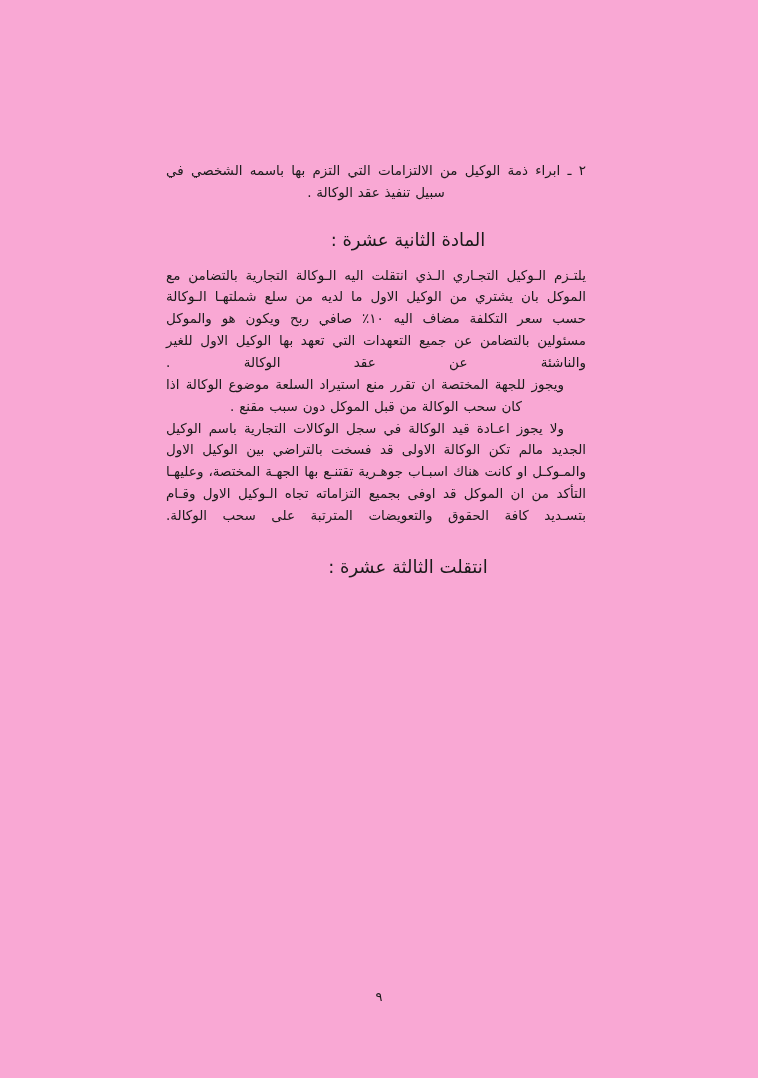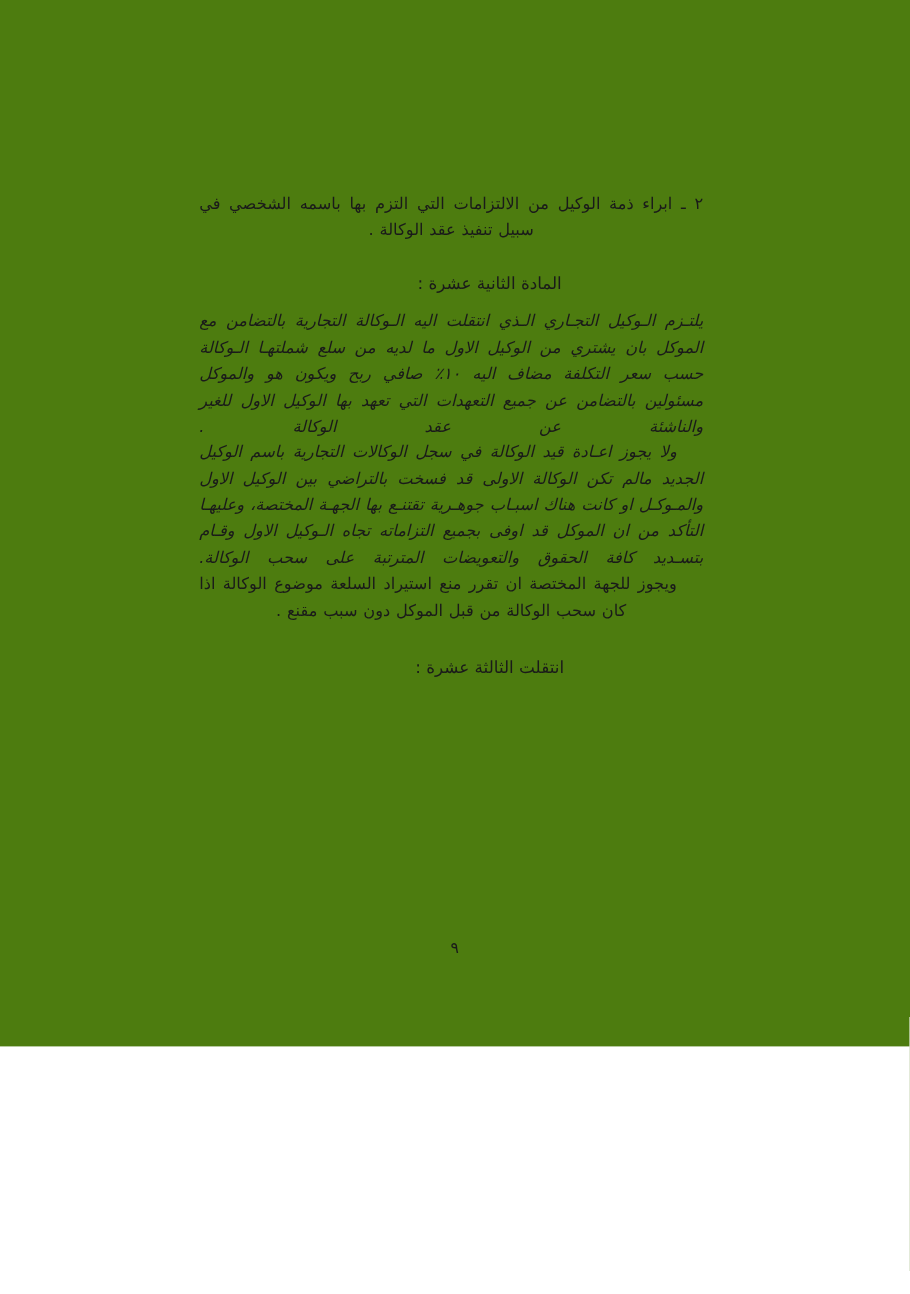--- a/index.html
+++ b/index.html
@@ -11,22 +11,22 @@
     width: 758px;
     height: 1078px;
     position: relative;
     font-family: "DejaVu Sans", sans-serif;
     color: #1a1a1a;
   }
   .page {
     position: absolute;
     top: 0; left: 0;
     width: 758px;
-    height: 872px;
-    background: #4d7c0f;
+    height: 1078px;
+    background: #f9a8d4;
     overflow: hidden;
   }
   .content {
     position: absolute;
     top: 160px;
     right: 172px;
     width: 420px;
     direction: rtl;
     text-align: justify;
     text-align-last: center;
@@ -38,30 +38,29 @@
     text-align: justify;
     text-justify: inter-word;
     word-spacing: 0.5px;
   }
   .para.centered-last {
     text-align-last: center;
   }
   .para.justified {
     text-align: justify;
     text-align-last: justify;
-    font-style: italic;
   }
   .para.indent {
     text-indent: 22px;
   }
   .gap-sm { height: 10px; }
   .gap-md { height: 22px; }
   .gap-lg { height: 26px; }
   .heading {
-    font-size: 14px;
+    font-size: 18px;
     line-height: 1.6;
     text-align: center;
     margin: 0;
     padding-left: 64px;
   }
   .blk {
     margin-bottom: 0;
   }
   .page-number {
     position: absolute;
@@ -90,25 +89,25 @@
       <p class="heading">المادة الثانية عشرة :</p>
     </div>
 
     <div class="gap-sm"></div>
 
     <div class="blk">
       <p class="para justified">يلتـزم الـوكيل التجـاري الـذي انتقلت اليه الـوكالة التجارية بالتضامن مع الموكل بان يشتري من الوكيل الاول ما لديه من سلع شملتهـا الـوكالة حسب سعر التكلفة مضاف اليه ١٠٪ صافي ربح ويكون هو والموكل مسئولين بالتضامن عن جميع التعهدات التي تعهد بها الوكيل الاول للغير والناشئة عن عقد الوكالة .</p>
     </div>
 
     <div class="blk">
-      <p class="para justified indent">ولا يجوز اعـادة قيد الوكالة في سجل الوكالات التجارية باسم الوكيل الجديد مالم تكن الوكالة الاولى قد فسخت بالتراضي بين الوكيل الاول والمـوكـل او كانت هناك اسبـاب جوهـرية تقتنـع بها الجهـة المختصة، وعليهـا التأكد من ان الموكل قد اوفى بجميع التزاماته تجاه الـوكيل الاول وقـام بتسـديد كافة الحقوق والتعويضات المترتبة على سحب الوكالة.</p>
+      <p class="para centered-last indent">ويجوز للجهة المختصة ان تقرر منع استيراد السلعة موضوع الوكالة اذا كان سحب الوكالة من قبل الموكل دون سبب مقنع .</p>
     </div>
 
     <div class="blk">
-      <p class="para centered-last indent">ويجوز للجهة المختصة ان تقرر منع استيراد السلعة موضوع الوكالة اذا كان سحب الوكالة من قبل الموكل دون سبب مقنع .</p>
+      <p class="para justified indent">ولا يجوز اعـادة قيد الوكالة في سجل الوكالات التجارية باسم الوكيل الجديد مالم تكن الوكالة الاولى قد فسخت بالتراضي بين الوكيل الاول والمـوكـل او كانت هناك اسبـاب جوهـرية تقتنـع بها الجهـة المختصة، وعليهـا التأكد من ان الموكل قد اوفى بجميع التزاماته تجاه الـوكيل الاول وقـام بتسـديد كافة الحقوق والتعويضات المترتبة على سحب الوكالة.</p>
     </div>
 
     <div class="gap-lg"></div>
 
     <div class="blk">
       <p class="heading">انتقلت الثالثة عشرة :</p>
     </div>
 
     <div class="gap-sm"></div>
 

